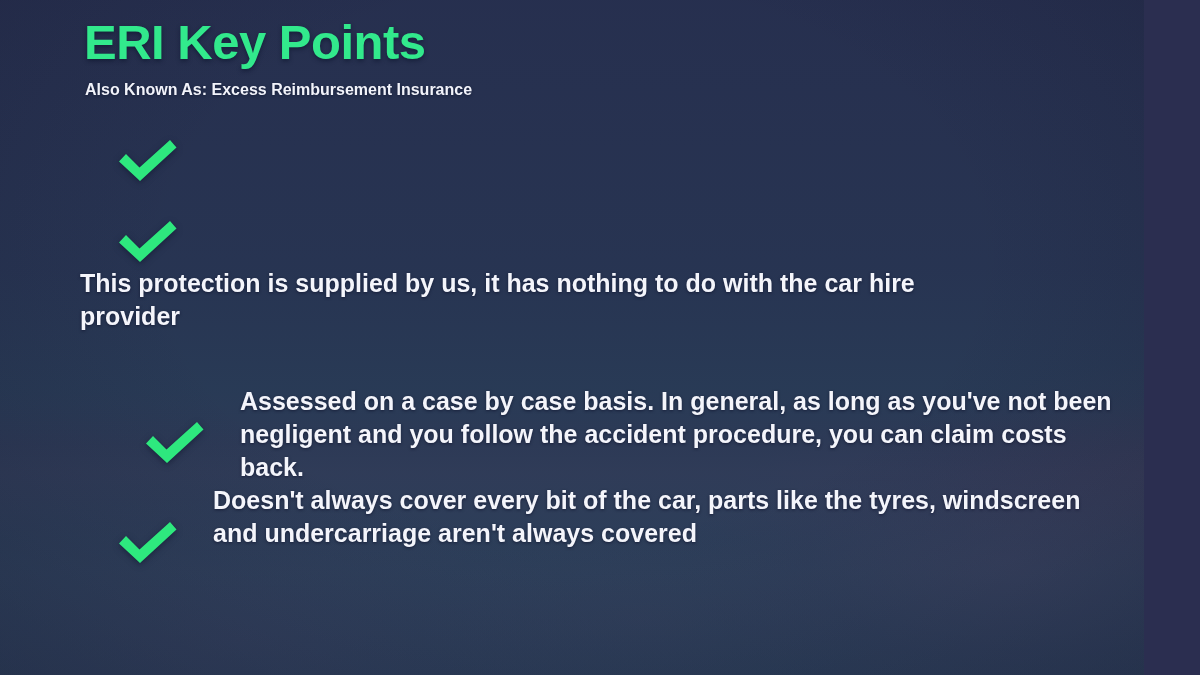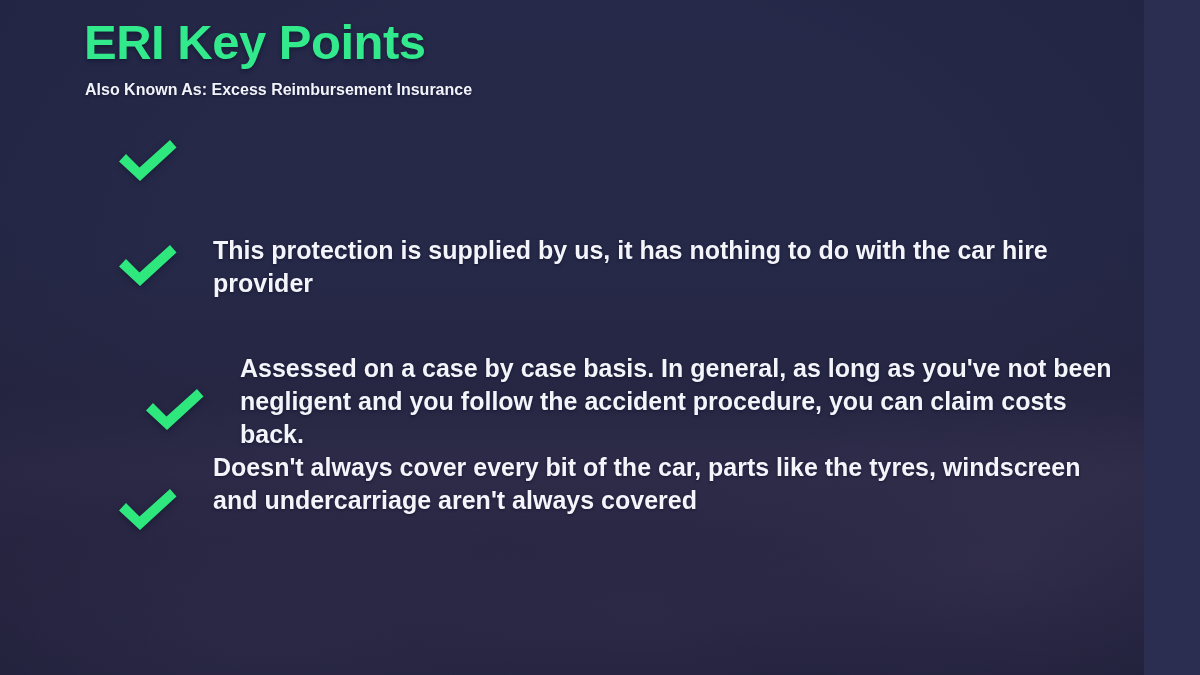--- a/index.html
+++ b/index.html
@@ -12,21 +12,21 @@
     overflow: hidden;
     font-family: "Liberation Sans", sans-serif;
     background: #2b2e50;
   }
 
   #slide {
     position: relative;
     width: 1144px;
     height: 675px;
     overflow: hidden;
-    background: #000000;
+    background: #0f766e;
   }
 
   
   .bg-photo {
     position: absolute;
     inset: 0;
     background:
       
       radial-gradient(ellipse 420px 210px at 1010px 560px, rgba(150,130,160,0.30) 0%, rgba(110,95,130,0.13) 48%, rgba(0,0,0,0) 78%),
       radial-gradient(ellipse 330px 150px at 1160px 470px, rgba(168,120,120,0.22) 0%, rgba(0,0,0,0) 72%),
@@ -93,21 +93,21 @@
     top: 130px;
     width: 1040px;
   }
   .point {
     position: relative;
     display: flex;
     align-items: flex-start;
     width: 100%;
   }
   .point-1 { margin-top: 0px;  }
-  .point-2 { margin-top: 48px; }
+  .point-2 { margin-top: 24px; flex-direction: column; }
   .point-3 { margin-top: 52px; justify-content: flex-end; }
   .point-4 { }
 
   .check-wrap {
     flex: 0 0 auto;
     width: 133px;
     display: flex;
     justify-content: center;
   }
   .point-1 .check-wrap { padding-top: 6px; }

